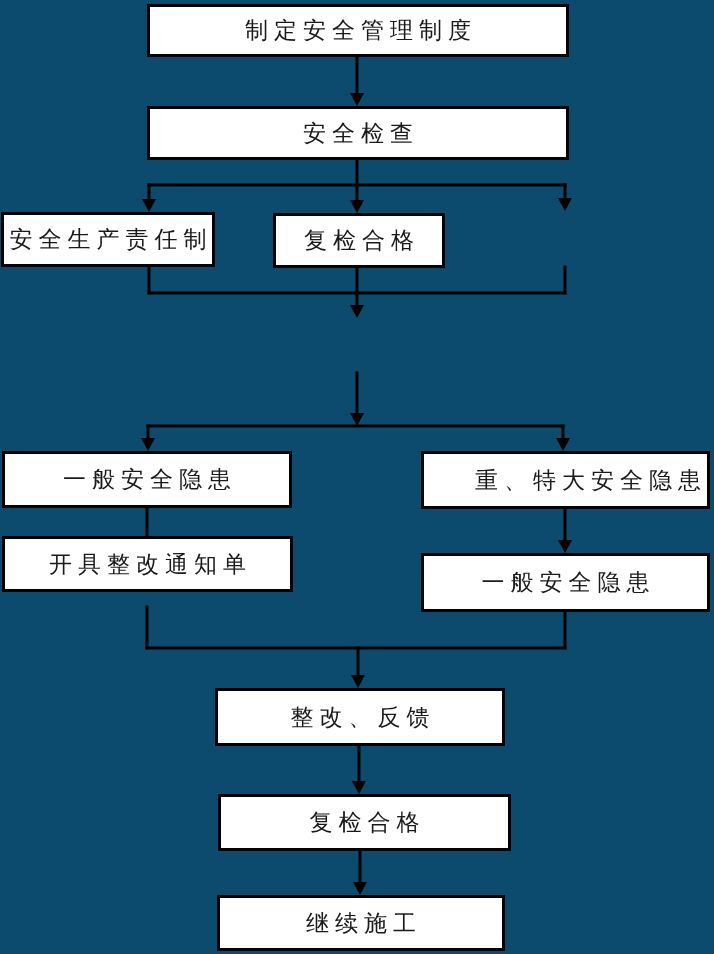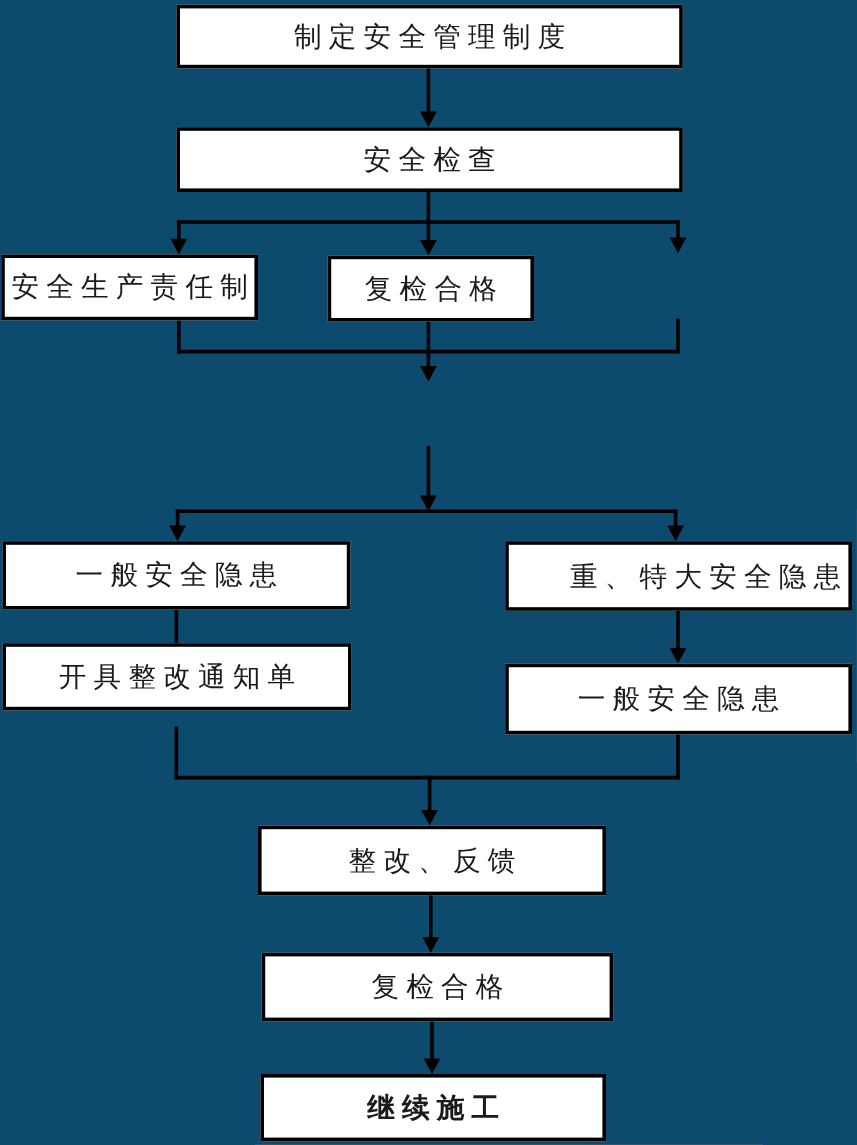--- a/index.html
+++ b/index.html
@@ -113,17 +113,17 @@
   </div>
 
   <div class="node" style="left:215px;top:688px;width:290px;height:58px;">
     <span>整改、反馈</span>
   </div>
 
   <div class="node" style="left:218px;top:794px;width:293px;height:57px;">
     <span>复检合格</span>
   </div>
 
-  <div class="node" style="left:217px;top:895px;width:288px;height:56px;font-weight:bold;">
+  <div class="node" style="left:217px;top:895px;width:288px;height:56px;">
     <span>继续施工</span>
   </div>
 
 </div>
 
 </body></html>

